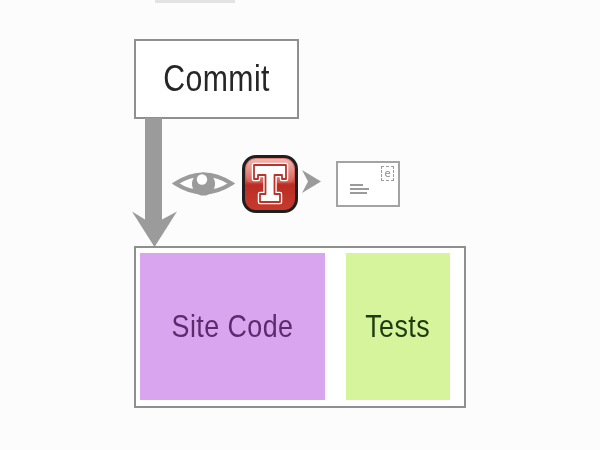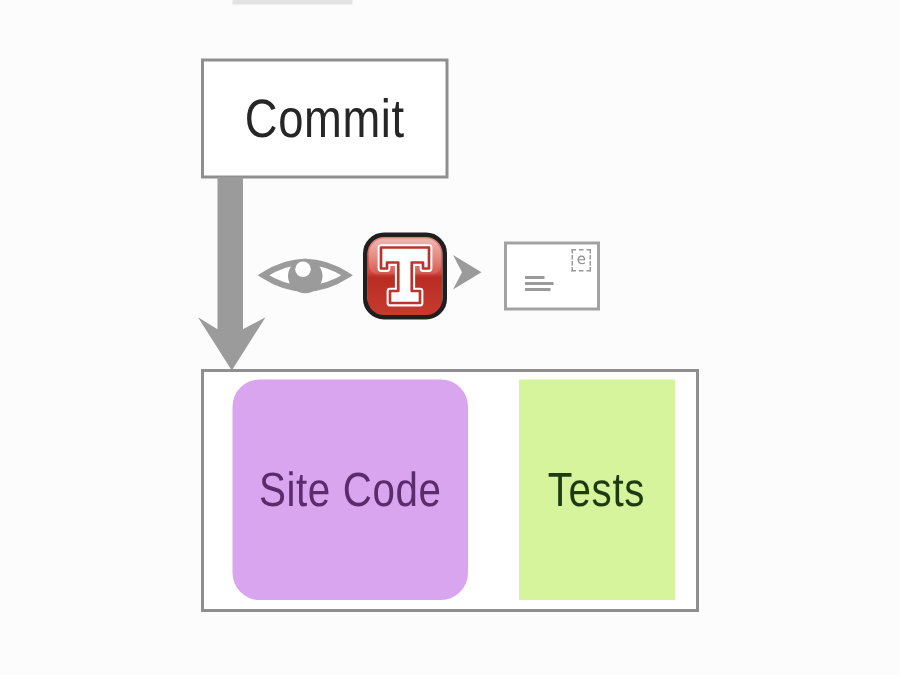--- a/index.html
+++ b/index.html
@@ -57,21 +57,21 @@
   .addr i:nth-child(3){width:17px;}
 
   
   .repo{
     position:absolute; left:134px; top:246px; width:332px; height:162px;
     box-sizing:border-box; background:#fff;
     border:2px solid var(--box-border,#8f8f8f);
   }
   .cell{position:absolute; top:5px; height:147px;
     display:flex; align-items:center; justify-content:center;}
-  .site{left:19px;  width:157px; background:var(--site-code-fill,#d9a5ef);border-radius:18px;}
+  .site{left:4px;  width:185px; background:var(--site-code-fill,#d9a5ef);}
   .tests{left:210px; width:104px; background:var(--tests-fill,#d6f49c);}
   .site-label{color:var(--site-code-text,#5c2b6e); font-size:32px;}
   .tests-label{color:var(--tests-text,#1f3a10); font-size:32px;}
 </style>
 </head>
 <body>
 
 <div class="stage">
 
   <div class="artifact"></div>

